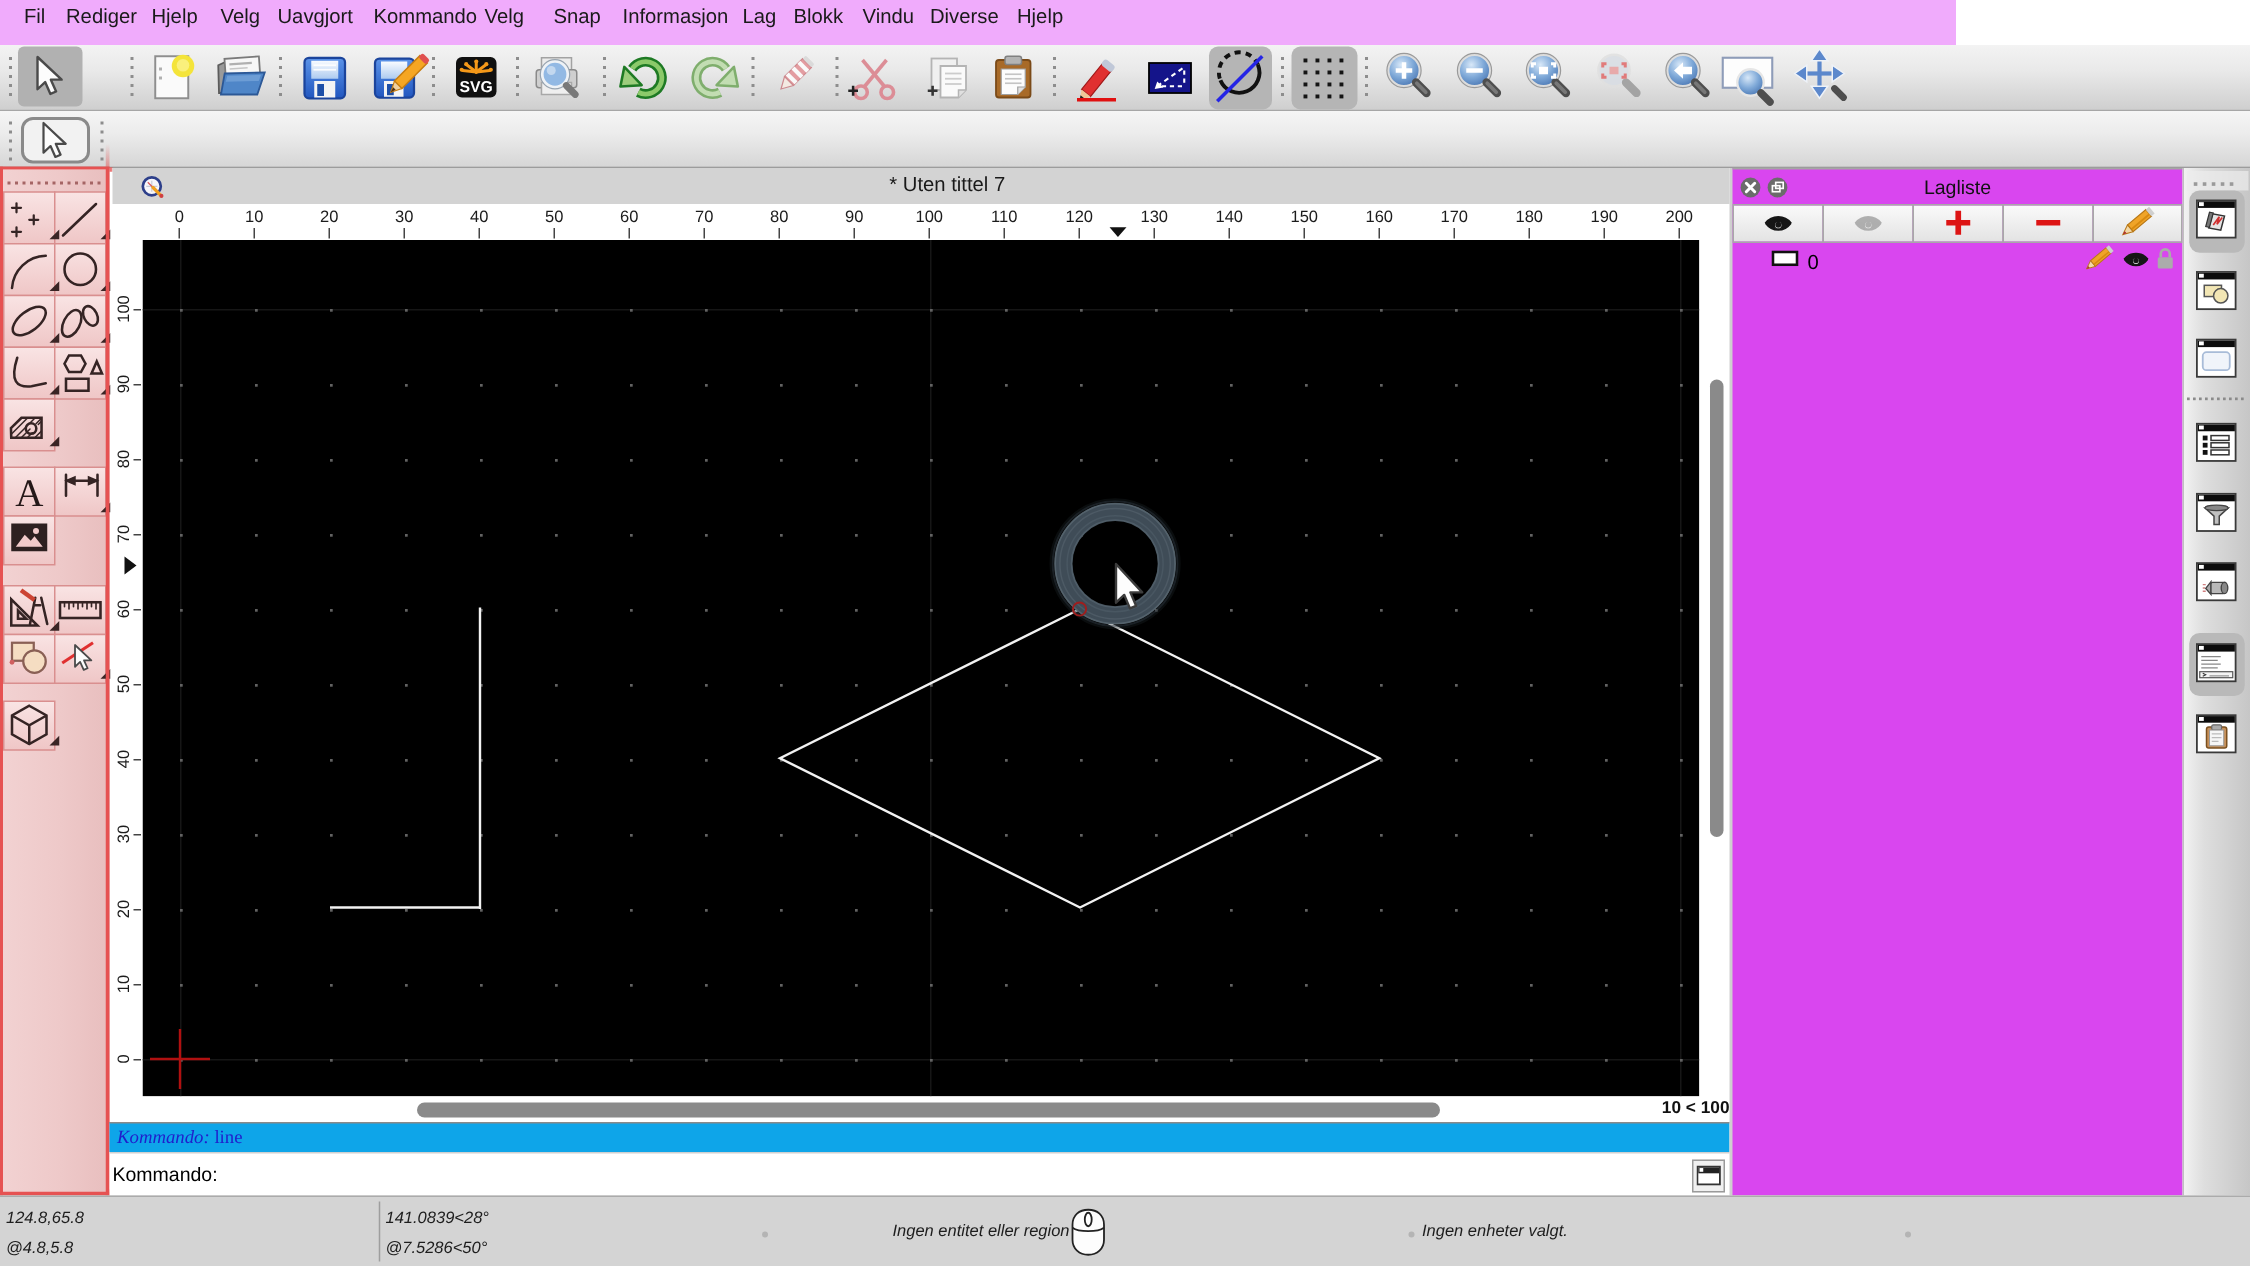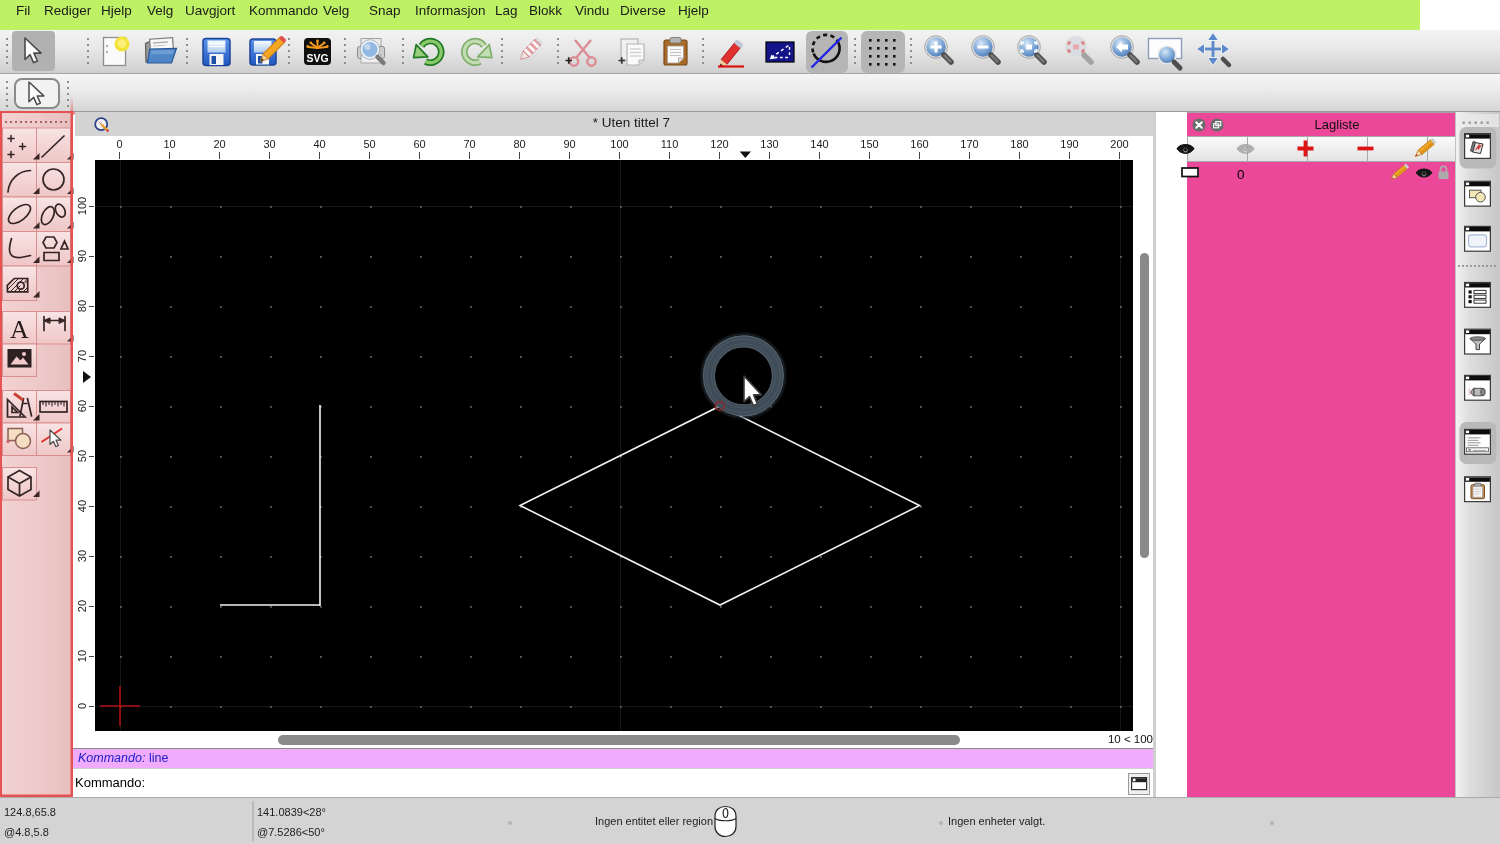--- a/index.html
+++ b/index.html
@@ -1,44 +1,44 @@
 <!DOCTYPE html>
 <html><head><meta charset="utf-8">
 <style>
 html,body{margin:0;padding:0;}
 #app{position:relative;width:1500px;height:844px;overflow:hidden;background:#fff;
   font-family:"Liberation Sans",sans-serif;-webkit-font-smoothing:antialiased;}
 .abs{position:absolute;}
-#menubar{left:0;top:0;width:1420px;height:30px;background:#bef264;}
+#menubar{left:0;top:0;width:1304px;height:30px;background:#f0abfc;}
 .mi{position:absolute;top:3px;font-size:13.5px;color:#1a1a1a;}
 #tb1{left:0;top:30px;width:1500px;height:43px;background:linear-gradient(#f3f3f3,#e9e9e9 40%,#cfcfcf);border-bottom:1px solid #a6a6a6;}
 #tb2{left:0;top:74px;width:1500px;height:37px;background:linear-gradient(#f5f5f5,#ececec 40%,#d6d6d6);border-bottom:1px solid #9c9c9c;}
 
 #ltb{left:0;top:111px;width:73px;height:686px;background:linear-gradient(90deg,#f2d2d2,#eec9c9 55%,#e8bebe);border-top:2px solid #e65252;box-sizing:border-box;}
 
 #mdittl{left:75px;top:112px;width:1078px;height:24px;background:#d3d3d3;}
 #hrul{left:95px;top:136px;width:1038px;height:24px;background:#fff;}
 #vrul{left:75px;top:136px;width:20px;height:595px;background:#fff;}
 #cnv{left:95px;top:160px;}
 #vsbt{left:1133px;top:136px;width:20px;height:595px;background:#fff;}
 #vsb{left:1140px;top:253px;width:9px;height:305px;background:#8a8a8a;border-radius:5px;}
 #hsbt{left:75px;top:731px;width:1078px;height:17px;background:#fff;}
 #hsb{left:278px;top:735px;width:682px;height:10px;background:#8a8a8a;border-radius:5px;}
-#gstat{left:1040px;top:733px;width:113px;height:15px;font-size:11.5px;color:#111;text-align:right;}
-
-#cmdA{left:73px;top:748px;width:1080px;height:20px;background:#f0abfc;border-top:1px solid #8a8a8a;box-sizing:border-box;}
+#gstat{left:1040px;top:733px;width:113px;height:15px;font-size:11.5px;color:#111;text-align:right;font-weight:bold;}
+
+#cmdA{left:73px;top:748px;width:1080px;height:20px;background:#0ea5e9;border-top:1px solid #8a8a8a;box-sizing:border-box;font-family:Liberation Serif, serif;}
 #cmdB{left:73px;top:768px;width:1080px;height:29px;background:#fff;border-top:1px solid #d0d0d0;box-sizing:border-box;}
 
-#panel{left:1155px;top:112px;width:300px;height:685px;background:#ec4899;border-top:1px solid #a5a5a5;box-sizing:border-box;margin-left:32px;}
+#panel{left:1155px;top:112px;width:300px;height:685px;background:#d946ef;border-top:1px solid #a5a5a5;box-sizing:border-box;}
 #ptb{position:absolute;left:0;top:23px;width:300px;height:26px;}
 .pbtn{position:absolute;top:0;height:26px;background:linear-gradient(#fafafa,#e3e3e3);border:1px solid #a8a8a8;box-sizing:border-box;}
 
 #dock{left:1455px;top:112px;width:45px;height:685px;background:linear-gradient(90deg,#f2f2f2,#dedede 30%,#c6c6c6);border-left:1px solid #c0c0c0;box-sizing:border-box;}
 
-#status{left:0;top:797px;width:1500px;height:47px;background:#d4d4d4;border-top:1px solid #ababab;box-sizing:border-box;}
+#status{left:0;top:797px;width:1500px;height:47px;background:#d4d4d4;border-top:1px solid #ababab;box-sizing:border-box;font-style:italic;}
 .st{position:absolute;font-size:11px;color:#1d1d1d;}
 </style></head>
 <body>
 <div id="app">
 
 <div id="menubar" class="abs">
 <span class="mi" style="left:16px">Fil</span>
 <span class="mi" style="left:44px">Rediger</span>
 <span class="mi" style="left:101px">Hjelp</span>
 <span class="mi" style="left:147px">Velg</span>

